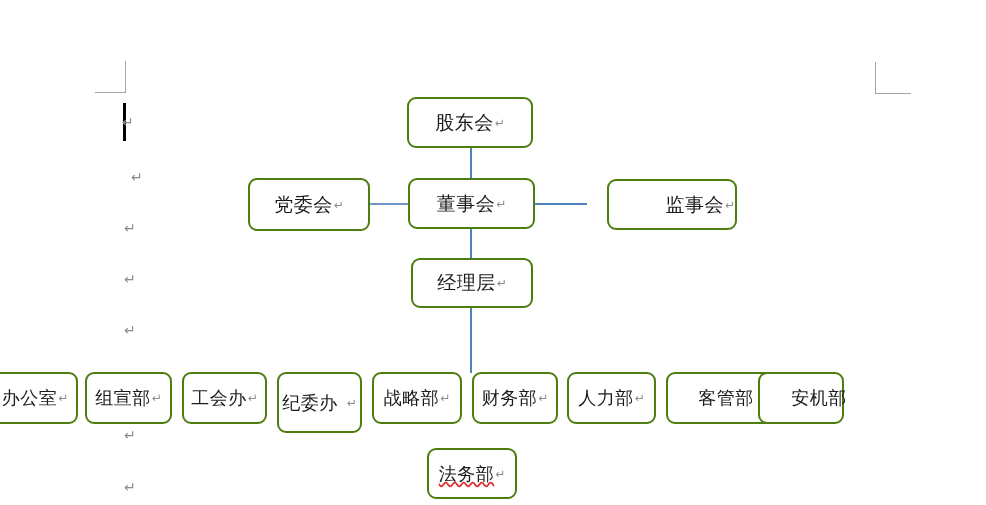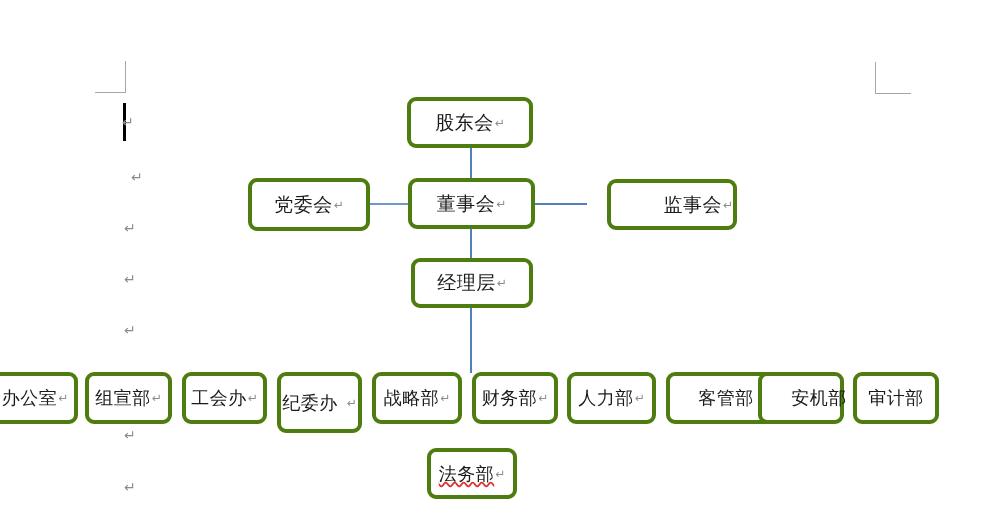--- a/index.html
+++ b/index.html
@@ -66,21 +66,21 @@
     background: #4f81bd;
   }
   .conn.v { width: 2px; }
   .conn.h { height: 2px; }
   .conn.soft { background: #6f97c8; }
 
   
   .node {
     position: absolute;
     box-sizing: border-box;
-    border: 4px solid #4d7c0f;
+    border: 2px solid #4d7c0f;
     border-radius: 9px;
     background: #ffffff;
     display: flex;
     align-items: center;
     justify-content: center;
     white-space: nowrap;
   }
   .node .label {
     font-family: "Liberation Serif", "DejaVu Serif", serif;
     font-size: 19px;
@@ -190,22 +190,19 @@
   </div>
 
   <div class="node dept" style="left:666px; top:372px; width:107px; height:52px;padding-left:13px;">
     <span class="label">客管部</span>
   </div>
 
   <div class="node dept" style="left:758px; top:372px; width:86px; height:52px;padding-left:36px;">
     <span class="label">安机部</span>
   </div>
 
-  <div class="node dept" style="left:853px; top:372px; width:86px; height:52px;">
-    <span class="label">审计部</span>
-  </div>
 
   <div class="node dept" style="left:427px; top:448px; width:90px; height:51px;">
     <span class="label squiggle">法务部</span>
     <span class="pmark">↵</span>
   </div>
 
 </div>
 
 </body></html>

